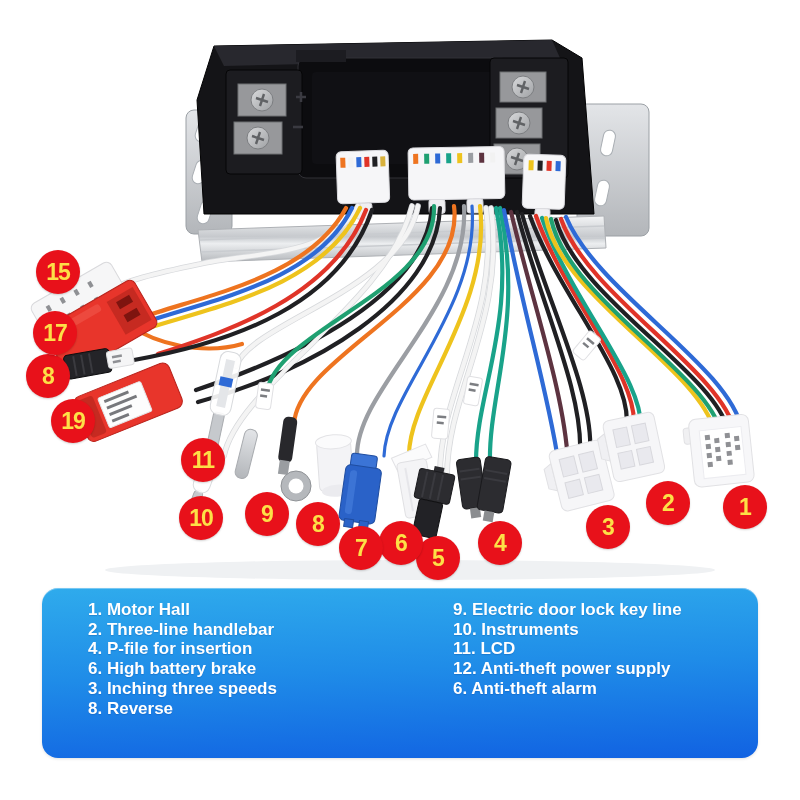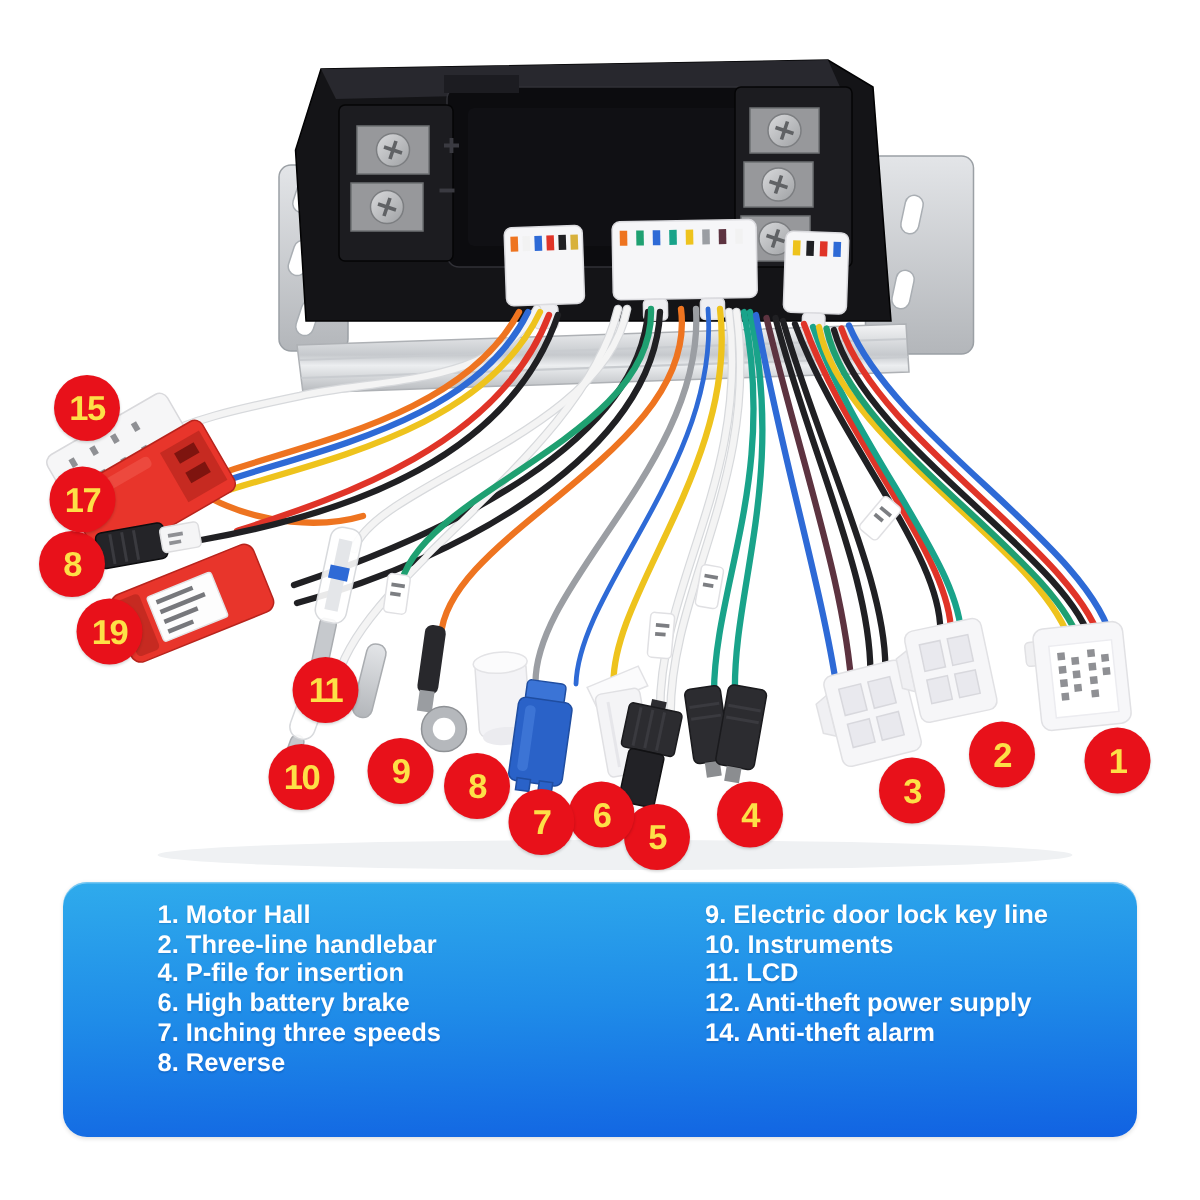--- a/index.html
+++ b/index.html
@@ -12,21 +12,21 @@
          box-shadow:0 1px 2px rgba(0,0,0,.18);}
   .legend{position:absolute;left:42px;top:588px;width:716px;height:170px;
           border-radius:16px;
           background:linear-gradient(178deg,#2fabec 0%,#1f8ce8 48%,#1162e2 100%);
           box-shadow:inset 0 1px 0 rgba(255,255,255,.35), 0 1px 3px rgba(0,0,0,.12);
           color:#ffffff;}
   .legend-cols{display:flex;padding:12px 0 0 46px;}
   .legend-col{margin:0;}
   .legend-col ul{list-style:none;margin:0;padding:0;}
   .legend-col li{font-size:17px;font-weight:bold;line-height:19.7px;white-space:nowrap;
-                 text-shadow:0 1px 1px rgba(0,60,140,.25);margin-left:17px;}
+                 text-shadow:0 1px 1px rgba(0,60,140,.25);}
   .col-left{width:365px;}
   .col-right{flex:1;}
 </style>
 </head>
 <body>
 
 <div class="stage">
 
   <svg class="photo-svg" width="800" height="585" viewBox="0 0 800 585">
     <defs>
@@ -368,43 +368,43 @@
   <div class="badge" style="left:723px;top:485px">1</div>
   <div class="badge" style="left:646px;top:481px">2</div>
   <div class="badge" style="left:586px;top:505px">3</div>
   <div class="badge" style="left:478px;top:521px">4</div>
   <div class="badge" style="left:416px;top:536px">5</div>
   <div class="badge" style="left:379px;top:521px">6</div>
   <div class="badge" style="left:339px;top:526px">7</div>
   <div class="badge" style="left:296px;top:502px">8</div>
   <div class="badge" style="left:245px;top:492px">9</div>
   <div class="badge" style="left:179px;top:496px">10</div>
-  <div class="badge" style="left:195px;top:438px">11</div>
+  <div class="badge" style="left:181px;top:438px">11</div>
   <div class="badge" style="left:51px;top:399px">19</div>
   <div class="badge" style="left:26px;top:354px">8</div>
   <div class="badge" style="left:33px;top:311px">17</div>
   <div class="badge" style="left:36px;top:250px">15</div>
 
   <div class="legend">
     <div class="legend-cols">
       <div class="legend-col col-left">
         <ul>
           <li>1. Motor Hall</li>
           <li>2. Three-line handlebar</li>
           <li>4. P-file for insertion</li>
           <li>6. High battery brake</li>
-          <li>7. Inching three speeds</li>
+          <li>3. Inching three speeds</li>
           <li>8. Reverse</li>
         </ul>
       </div>
       <div class="legend-col col-right">
         <ul>
           <li>9. Electric door lock key line</li>
           <li>10. Instruments</li>
           <li>11. LCD</li>
           <li>12. Anti-theft power supply</li>
-          <li>14. Anti-theft alarm</li>
+          <li>6. Anti-theft alarm</li>
         </ul>
       </div>
     </div>
   </div>
 
 </div>
 
 </body></html>

